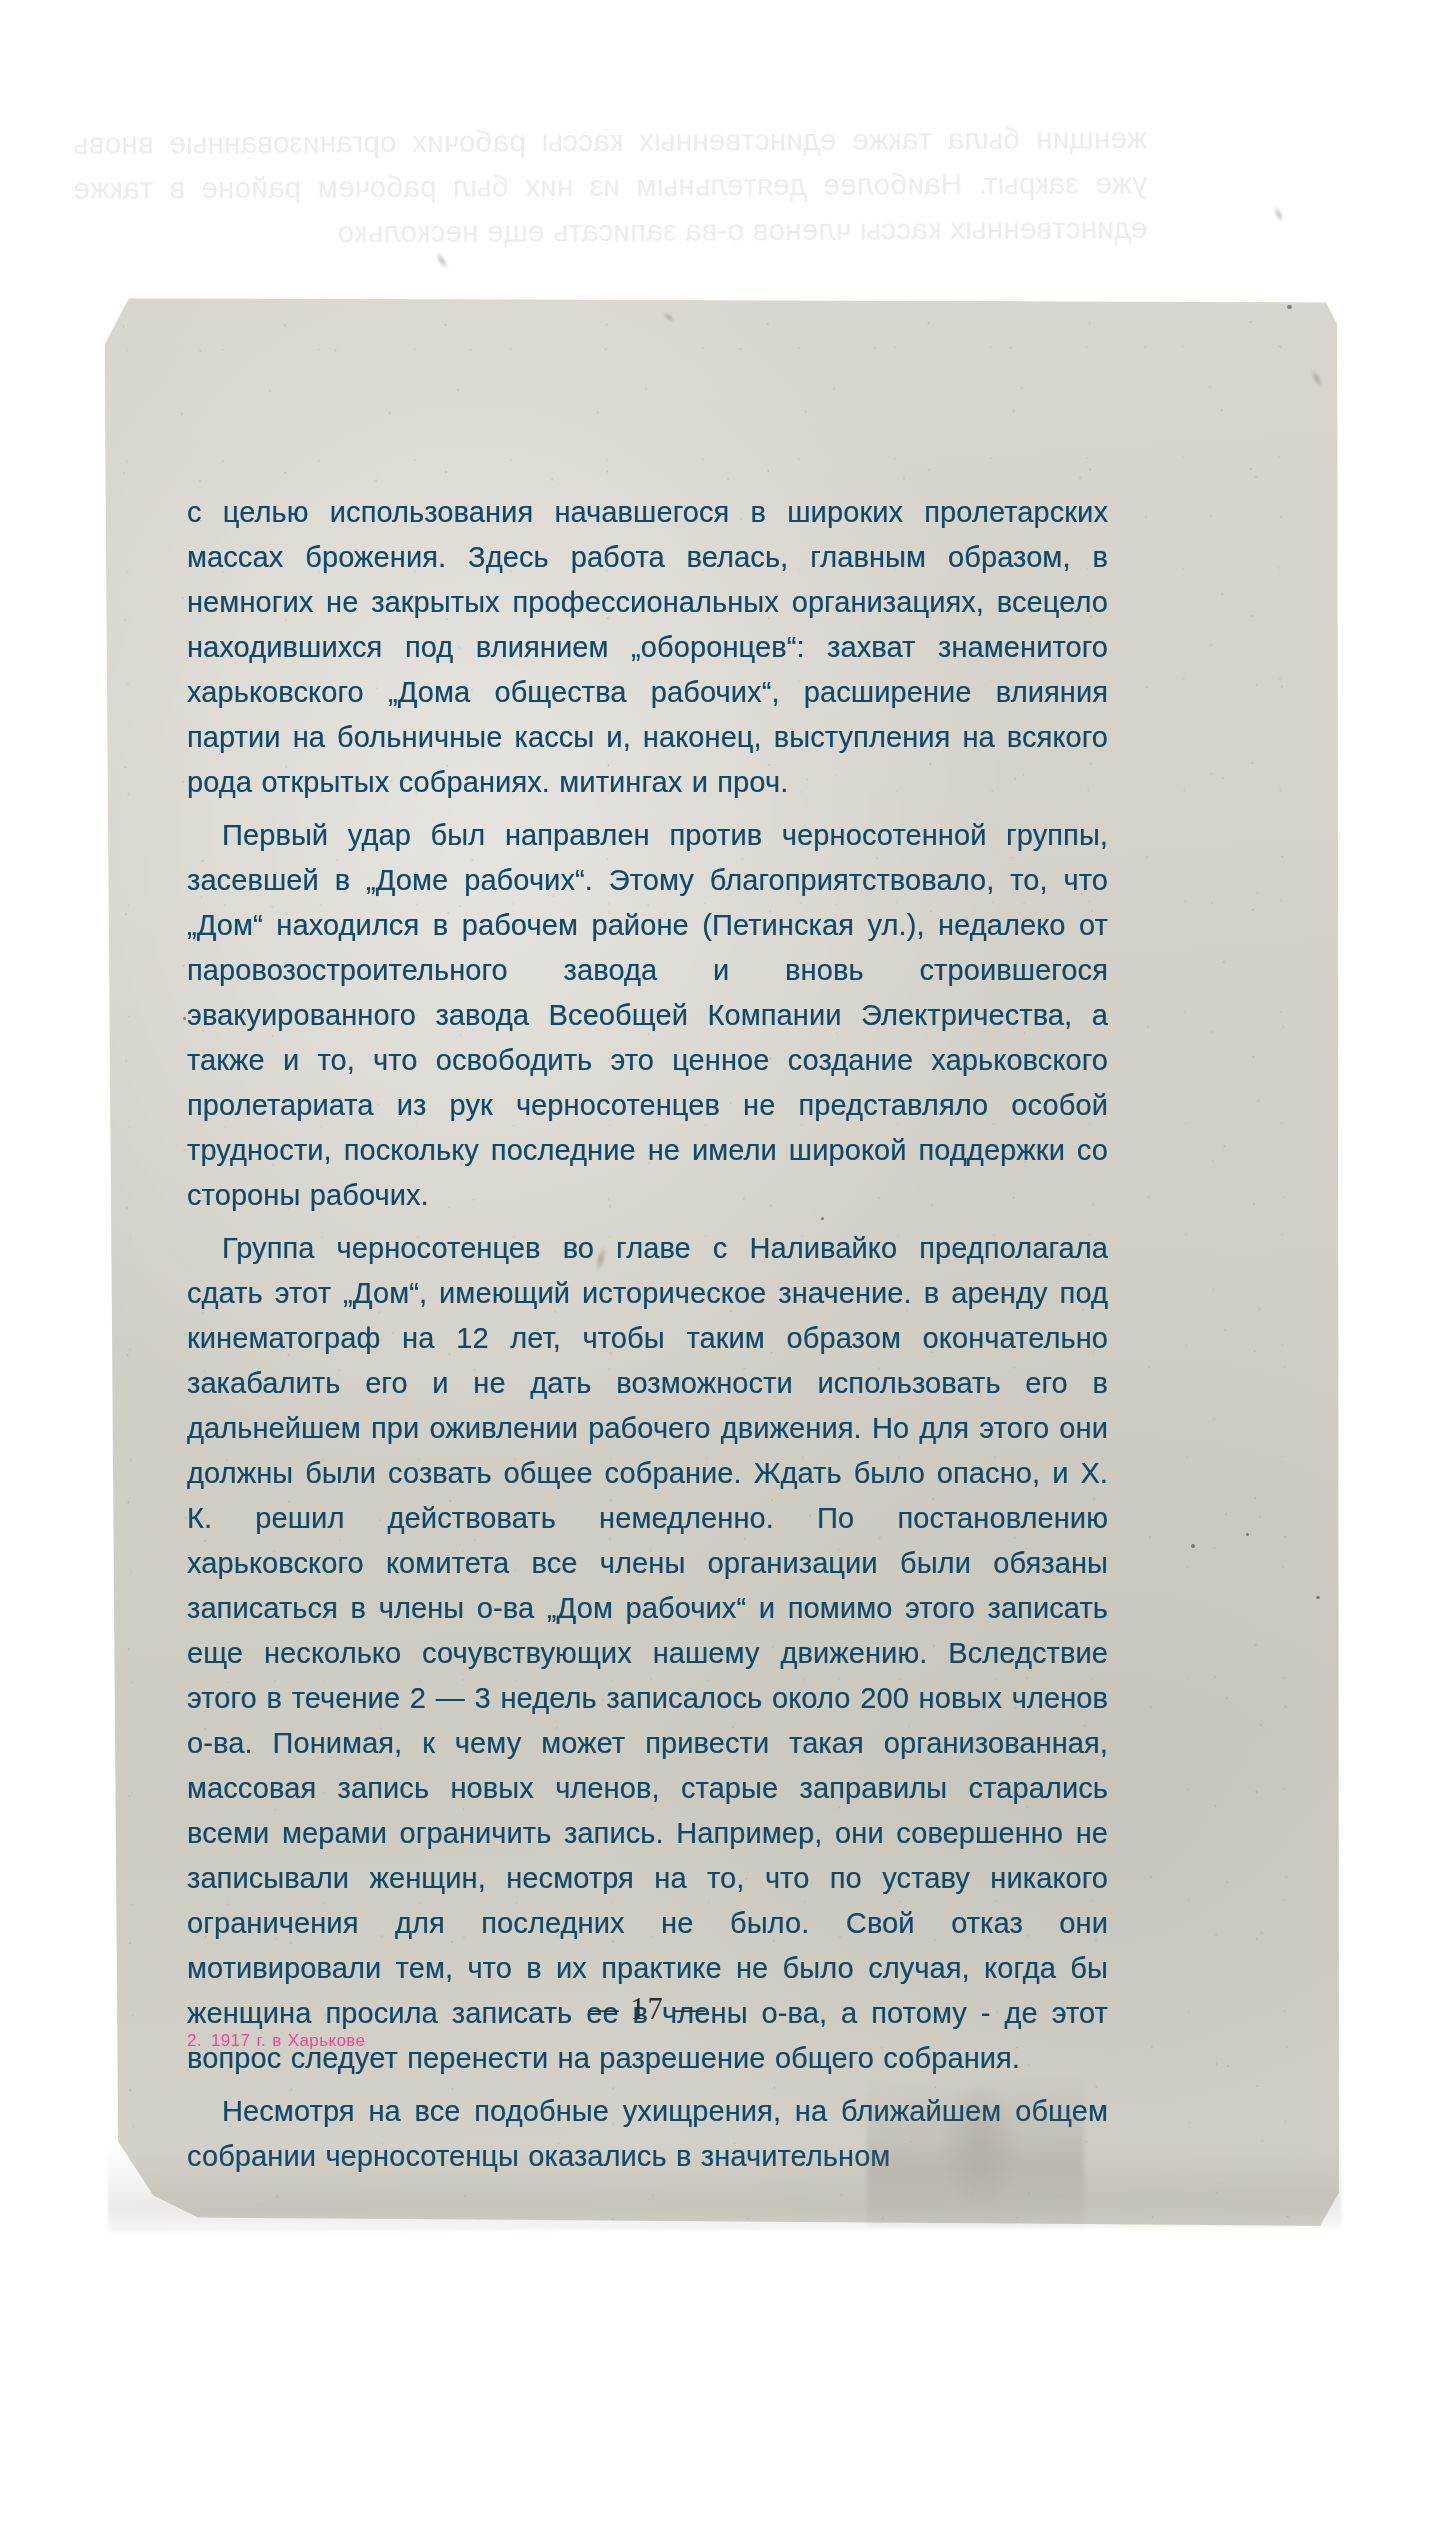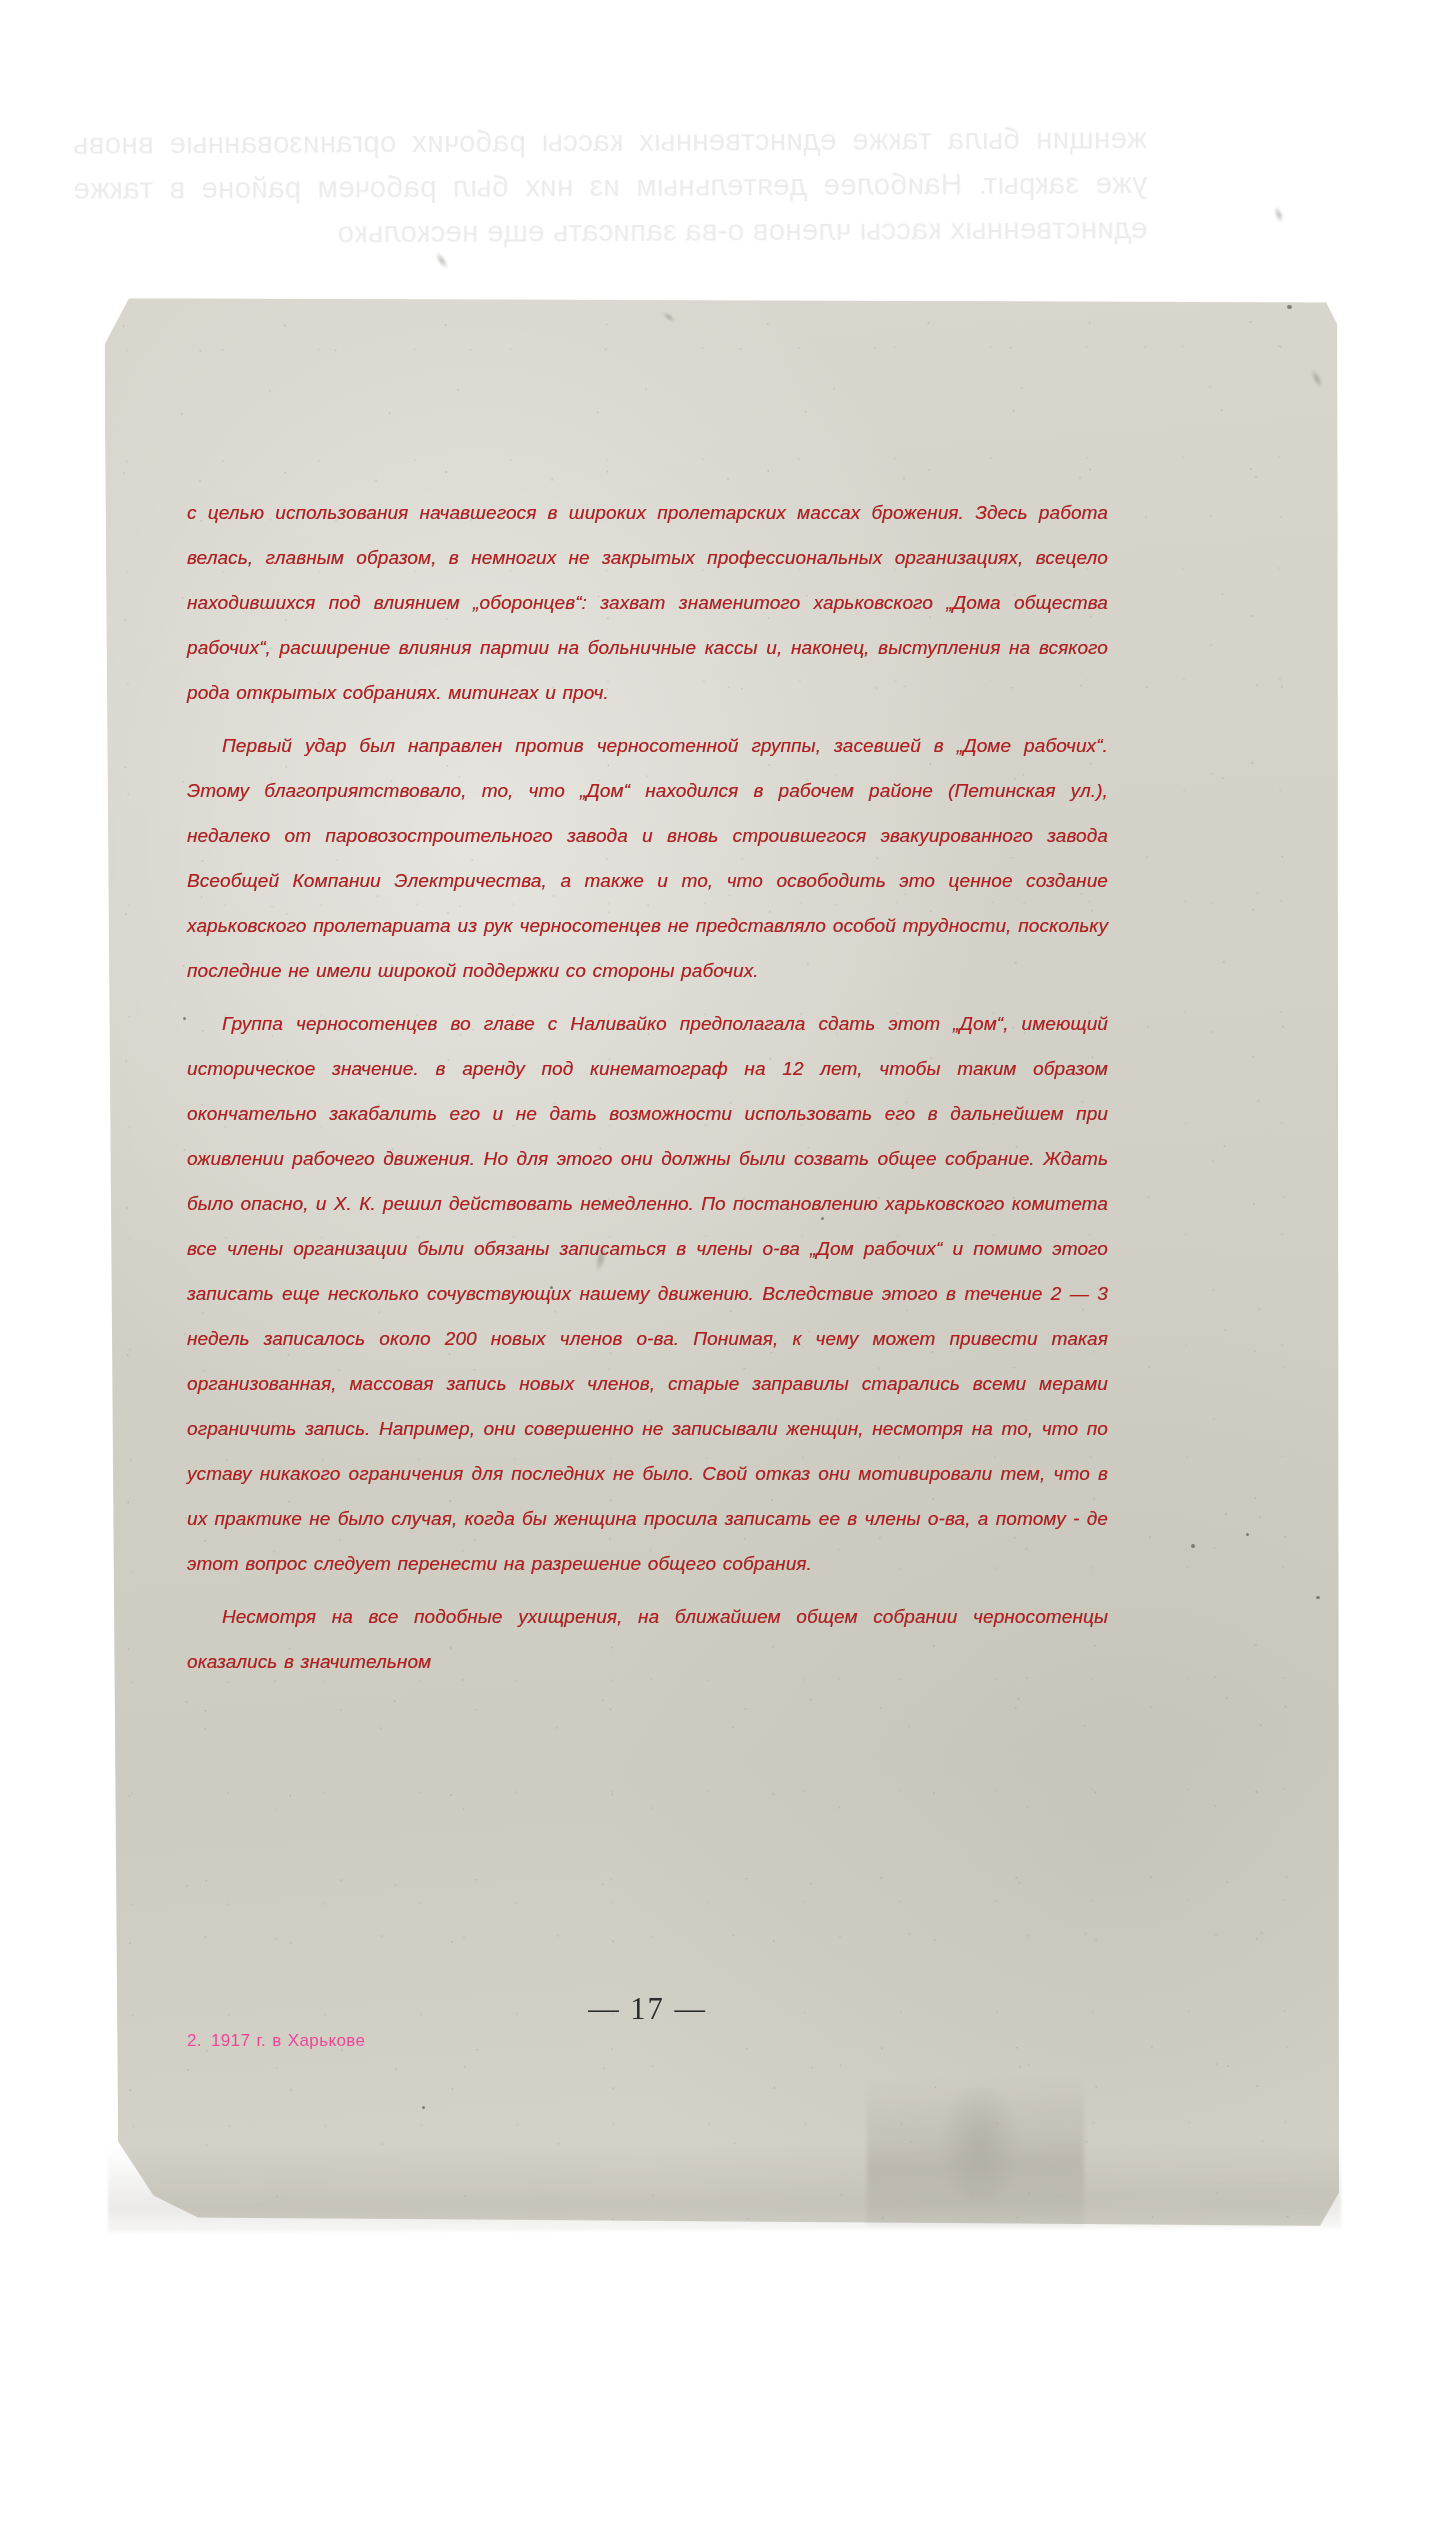--- a/index.html
+++ b/index.html
@@ -89,29 +89,28 @@
   #text-column {
     position: absolute;
     left: 187px;
     top: 490px;
     width: 921px;
   }
 
   .para {
     margin: 0;
     font-family: "Liberation Sans", sans-serif;
-    font-size: 19px;
+    font-size: 29px;
     line-height: 45px;
-    color: #b91c1c;
+    color: #0c4a6e;
     text-align: justify;
     text-indent: 35px;
     letter-spacing: 0.1px;
     word-spacing: 1.2px;
     text-rendering: optimizeLegibility;
-    font-style: italic;
   }
   .para.first { text-indent: 0; }
   .para + .para { margin-top: 8px; }
 
   
   #text-column {
     text-shadow:
       0.3px 0 0 rgba(38,41,42,0.30),
       -0.2px 0.2px 0 rgba(38,41,42,0.16);
   }

